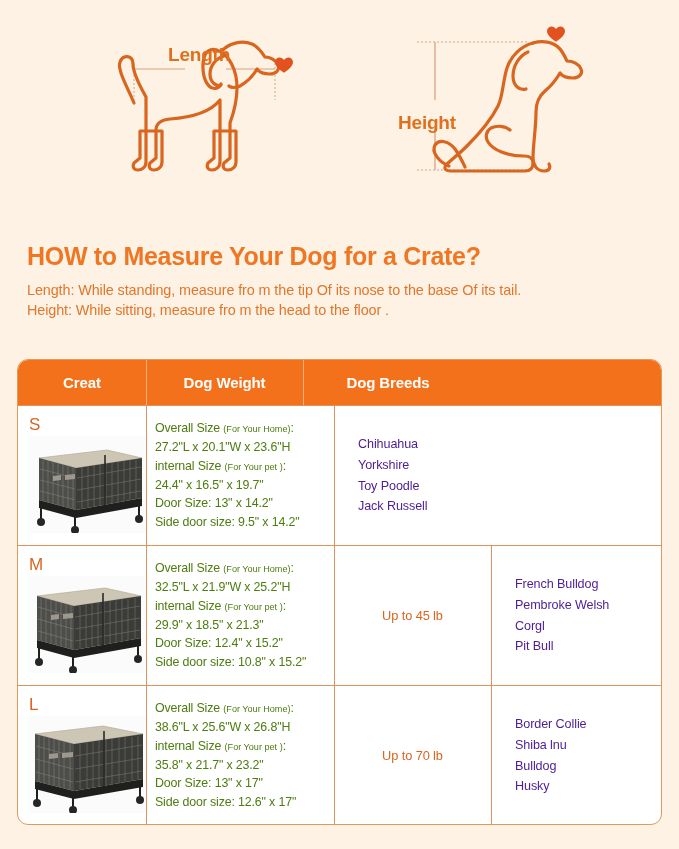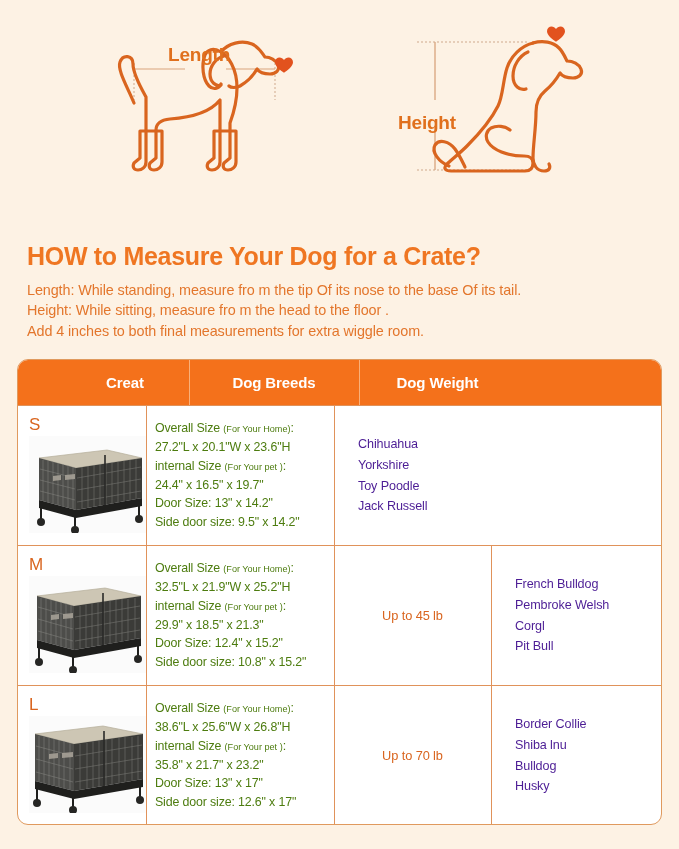--- a/index.html
+++ b/index.html
@@ -79,21 +79,20 @@
     border: 1px solid #e09a5e;
     border-radius: 11px;
     background: #ffffff;
     overflow: hidden;
   }
 
   .t-head {
     display: flex;
     height: 45px;
     background: #f4711b;
-    padding-left: 43px;
   }
   .t-head .th {
     display: flex;
     align-items: center;
     justify-content: center;
     color: #fff;
     font-size: 15px;
     font-weight: bold;
     letter-spacing: -0.1px;
     position: relative;
@@ -304,29 +303,28 @@
           <path d="M171,29 c-2.4,-4 -9,-3.2 -9,2.2 c0,4.2 5.6,8 9,10.6 c3.4,-2.6 9,-6.4 9,-10.6 c0,-5.4 -6.6,-6.2 -9,-2.2 z" fill="#e2521e"></path>
         </g>
       </svg>
     </div>
   </div>
 
   <div class="head-block">
     <div class="main-title">HOW to Measure Your Dog for a Crate?</div>
     <div class="sub-line">Length: While standing, measure fro m the tip Of its nose to the base Of its tail.</div>
     <div class="sub-line">Height: While sitting, measure fro m the head to the floor .</div>
-    <div class="sub-line">Add 4 inches to both final measurements for extra wiggle room.</div>
   </div>
 
   <div class="table-wrap">
 
     <div class="t-head">
       <div class="th col-1">Creat</div>
+      <div class="th col-3">Dog Weight</div>
       <div class="th col-4">Dog Breeds</div>
-      <div class="th col-3">Dog Weight</div>
     </div>
 
     <div class="t-row">
       <div class="td col-1 size-cell">
         <div class="size-letter">S</div>
         <svg class="crate" viewBox="0 0 118 97">
           <rect x="0" y="0" width="118" height="97" fill="#fbfbfb"></rect>
           <polygon points="10,22 78,14 113,22 47,32" fill="#cdc6b4" stroke="#b5ad99" stroke-width="0.7"></polygon>
           <polygon points="10,22 47,32 47,74 10,64" fill="#4d4d4a"></polygon>
           <polygon points="47,32 113,22 113,62 47,74" fill="#3b3b38"></polygon>

